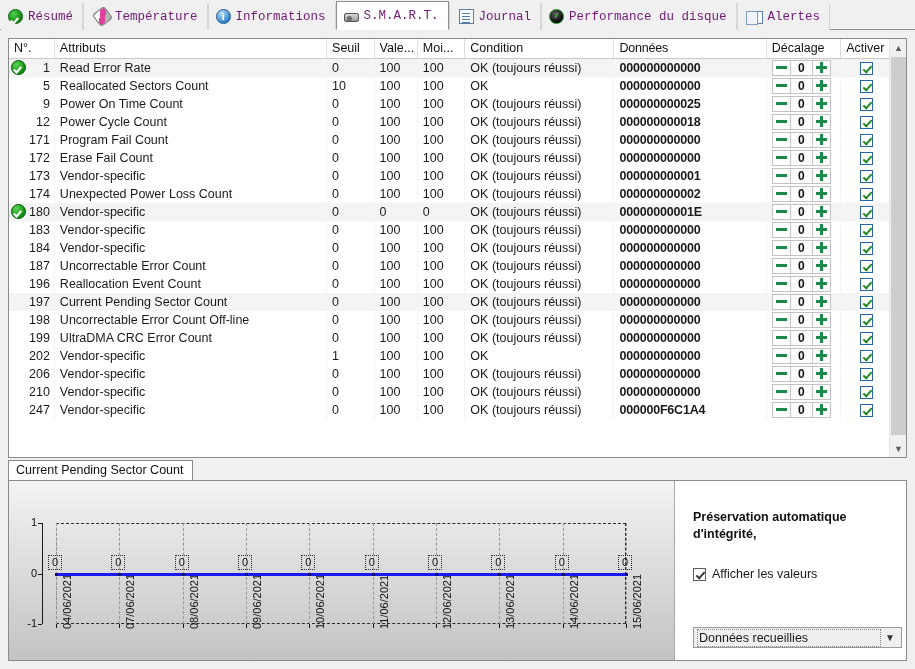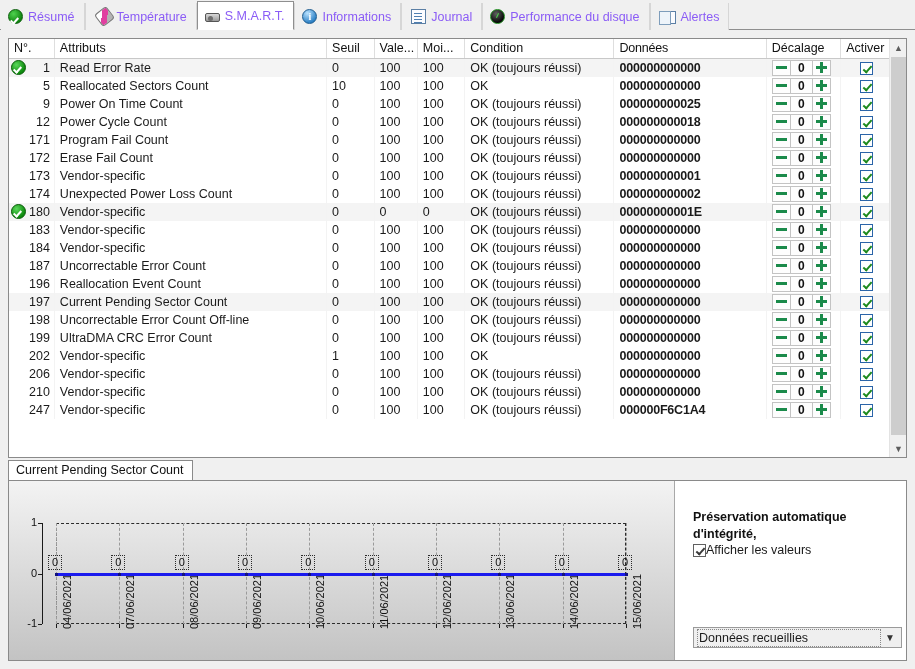--- a/index.html
+++ b/index.html
@@ -21,23 +21,23 @@
     border-bottom: 1px solid #8f8f8f;
     display: flex; align-items: flex-end;
     padding-left: 1px;
   }
   .tab {
     display: flex; align-items: center; gap: 5px;
     height: 27px; padding: 0 9px 0 7px;
     background: #f0f0f0;
     border-left: 1px solid #d6d6d6;
     border-right: 1px solid #d6d6d6;
-    font-size: 12.5px; color: #8b5cf6;
+    font-size: 12.5px; color: #701a75;
     cursor: default; white-space: nowrap;
-    position: relative; top: 1px;
+    position: relative; top: 1px; font-family: Liberation Mono, monospace;
   }
   .tab:first-child { border-left: none; }
   .tab.active {
     background: #ffffff;
     border: 1px solid #8f8f8f;
     border-bottom: 1px solid #ffffff;
     height: 29px;
     z-index: 3;
   }
   .tabicon { width: 15px; height: 15px; flex: 0 0 15px; position: relative; }
@@ -211,21 +211,21 @@
     position: relative; width: 665px; height: 179px;
     background: linear-gradient(#f3f3f3, #c3c3c3);
     overflow: hidden;
   }
   .panelright {
     position: relative; flex: 1; height: 179px; background: #ffffff;
     border-left: 1px solid #a8a8a8;
     padding: 28px 16px 0 18px;
   }
   .ptitle { font-weight: bold; font-size: 12.5px; line-height: 17px; color: #111; }
-  .pcheck { display: flex; align-items: center; font-size: 12.5px; }
+  .pcheck { margin-top: 24px; display: flex; align-items: center; gap: 6px; font-size: 12.5px; }
   .chk2 {
     display: inline-block; width: 13px; height: 13px;
     border: 1px solid #606060; background: #fff; position: relative;
   }
   .chk2::after {
     content: ""; position: absolute; left: 4px; top: 1px;
     width: 3px; height: 7px; border: solid #3a3a3a; border-width: 0 2px 2px 0;
     transform: rotate(42deg);
   }
   .combo {
@@ -270,27 +270,27 @@
 
   <div class="tabstrip" id="tabstrip">
       <div class="tab">
         <span class="tabicon ico-check-circle"></span>
         <span>Résumé</span>
       </div>
       <div class="tab">
         <span class="tabicon ico-thermometer"></span>
         <span>Température</span>
       </div>
+      <div class="tab">
+        <span class="tabicon ico-info"></span>
+        <span>Informations</span>
+      </div>
       <div class="tab active">
         <span class="tabicon ico-hdd"></span>
         <span>S.M.A.R.T.</span>
-      </div>
-      <div class="tab">
-        <span class="tabicon ico-info"></span>
-        <span>Informations</span>
       </div>
       <div class="tab">
         <span class="tabicon ico-doc"></span>
         <span>Journal</span>
       </div>
       <div class="tab">
         <span class="tabicon ico-gauge"></span>
         <span>Performance du disque</span>
       </div>
       <div class="tab">

